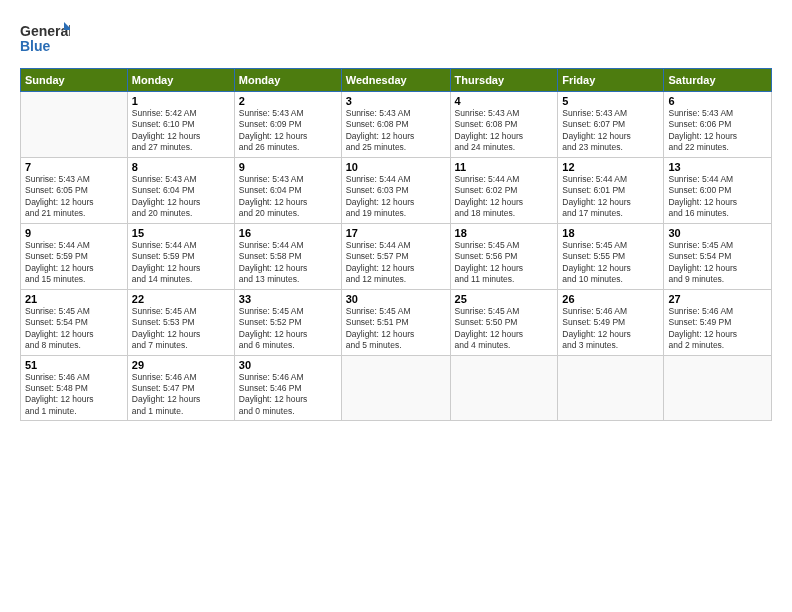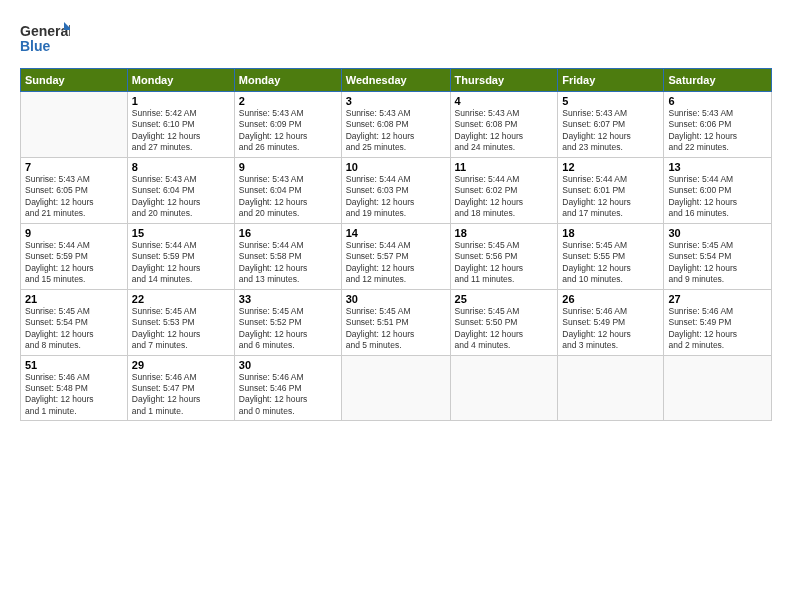--- a/index.html
+++ b/index.html
@@ -216,21 +216,21 @@
 and 14 minutes.</div>
           </td>
           <td>
             <span class="day-num">16</span>
             <div class="day-info" style="white-space: pre-line;">Sunrise: 5:44 AM
 Sunset: 5:58 PM
 Daylight: 12 hours
 and 13 minutes.</div>
           </td>
           <td>
-            <span class="day-num">14</span>
+            <span class="day-num">17</span>
             <div class="day-info" style="white-space: pre-line;">Sunrise: 5:44 AM
 Sunset: 5:57 PM
 Daylight: 12 hours
 and 12 minutes.</div>
           </td>
           <td>
             <span class="day-num">18</span>
             <div class="day-info" style="white-space: pre-line;">Sunrise: 5:45 AM
 Sunset: 5:56 PM
 Daylight: 12 hours

